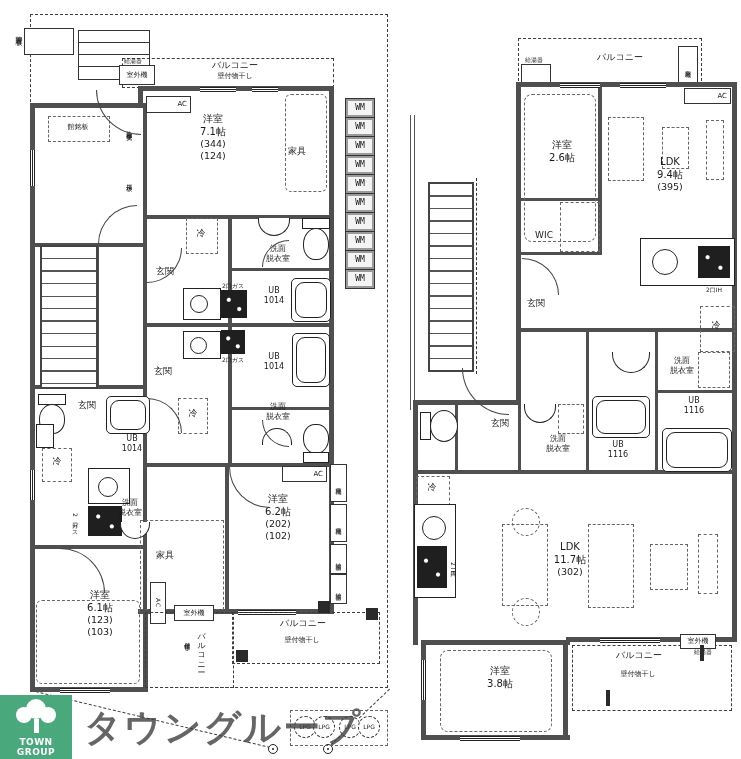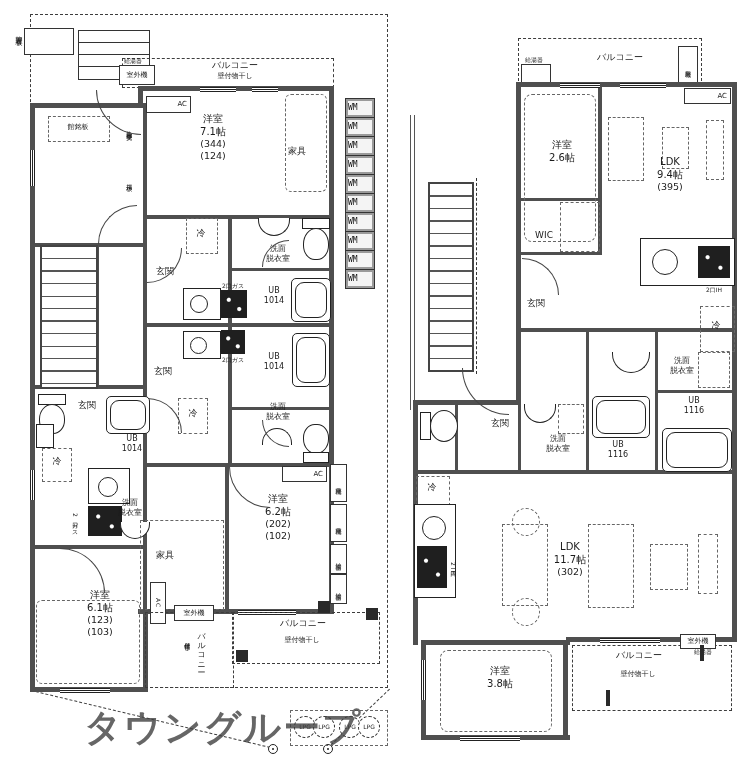--- a/index.html
+++ b/index.html
@@ -23,21 +23,21 @@
   .halfu{position:absolute;border:1.2px solid #222;border-bottom:none;border-radius:30px 30px 0 0;background:#fff}
   .stove{position:absolute;background:#1f1f1f;background-image:radial-gradient(circle at 30% 35%,#fff 1.5px,transparent 2.6px),radial-gradient(circle at 70% 68%,#fff 1.5px,transparent 2.6px)}
   .stairs{position:absolute;border:2px solid #444;background:repeating-linear-gradient(to bottom,#fff 0 11px,#555 11px 12.5px)}
   .arc{position:absolute}
   .aBR{border-right:1.1px solid #444;border-bottom:1.1px solid #444;border-bottom-right-radius:100%}
   .aBL{border-left:1.1px solid #444;border-bottom:1.1px solid #444;border-bottom-left-radius:100%}
   .aTR{border-right:1.1px solid #444;border-top:1.1px solid #444;border-top-right-radius:100%}
   .aTL{border-left:1.1px solid #444;border-top:1.1px solid #444;border-top-left-radius:100%}
   .winH{position:absolute;height:5px;background:linear-gradient(to bottom,#222 0 1px,#fff 1px 2px,#222 2px 3px,#fff 3px 4px,#222 4px 5px)}
   .winV{position:absolute;width:5px;background:linear-gradient(to right,#222 0 1px,#fff 1px 2px,#222 2px 3px,#fff 3px 4px,#222 4px 5px)}
-  .wm{position:absolute;width:24px;height:14px;border:2px solid #9a9a9a;outline:1px solid #333;background:#f4f4f4;font:8px/14px "DejaVu Sans Mono",monospace;text-align:left;color:#111}
+  .wm{position:absolute;width:24px;height:14px;border:2px solid #9a9a9a;outline:1px solid #333;background:#f4f4f4;font:8px/14px "DejaVu Sans Mono",monospace;text-align:center;color:#111}
   .pin{position:absolute;width:8px;height:8px;border:1.2px solid #222;border-radius:50%;background:#fff}
   .pin i{position:absolute;left:2.5px;top:2.5px;width:2px;height:2px;background:#222;border-radius:50%}
   .dark{position:absolute;background:#2a2a2a}
   .lpg{position:absolute;width:20px;height:20px;border:1.4px dashed #333;border-radius:50%;font:6px/20px "DejaVu Sans",sans-serif;text-align:center;color:#222;background:#fff}
   #logo-square{position:absolute;left:0;top:695px;width:72px;height:64px;z-index:6}
   #slogan{position:absolute;left:92px;top:697px;font:13px "DejaVu Sans",sans-serif;letter-spacing:1.5px;z-index:6}
   #brandname{position:absolute;left:84px;top:708px;font:bold 37px/1.1 "DejaVu Sans",sans-serif;letter-spacing:2px;opacity:.8;z-index:6}
   .treec{position:absolute;background:#fff;border-radius:50%}
 </style>
 </head>
@@ -344,15 +344,22 @@
   <div class="dash" style="left:440px;top:650px;width:110px;height:80px;border-radius:8px"></div>
 
   <div class="dd" style="left:572px;top:645px;width:158px;height:64px"></div>
   <div class="lbl" style="left:604px;top:650px;width:70px;font-size:9px">バルコニー</div>
   <div class="lbl" style="left:608px;top:670px;width:60px;font-size:7px">壁付物干し</div>
   <div class="box" style="left:680px;top:634px;width:34px;height:13px">室外機</div>
   <div class="lbl" style="left:690px;top:648px;width:26px;font-size:6px">給湯器</div>
   <div class="dark" style="left:606px;top:690px;width:4px;height:16px"></div>
   <div class="dark" style="left:700px;top:645px;width:4px;height:16px"></div>
 
+  <div id="logo-square" style="background:#4aa97c">
+    <div class="treec" style="left:26px;top:4px;width:20px;height:20px"></div>
+    <div class="treec" style="left:16px;top:12px;width:16px;height:16px"></div>
+    <div class="treec" style="left:40px;top:12px;width:16px;height:16px"></div>
+    <div class="abs" style="left:34px;top:24px;width:5px;height:14px;background:#fff"></div>
+    <div class="abs" style="left:0;top:42px;width:72px;text-align:center;font:bold 9px 'DejaVu Sans',sans-serif;color:#fff;letter-spacing:.5px">TOWN GROUP</div>
+  </div>
   <div id="brandname" style="color:#404040">タウングループ</div>
 
 </div>
 
 </body></html>

